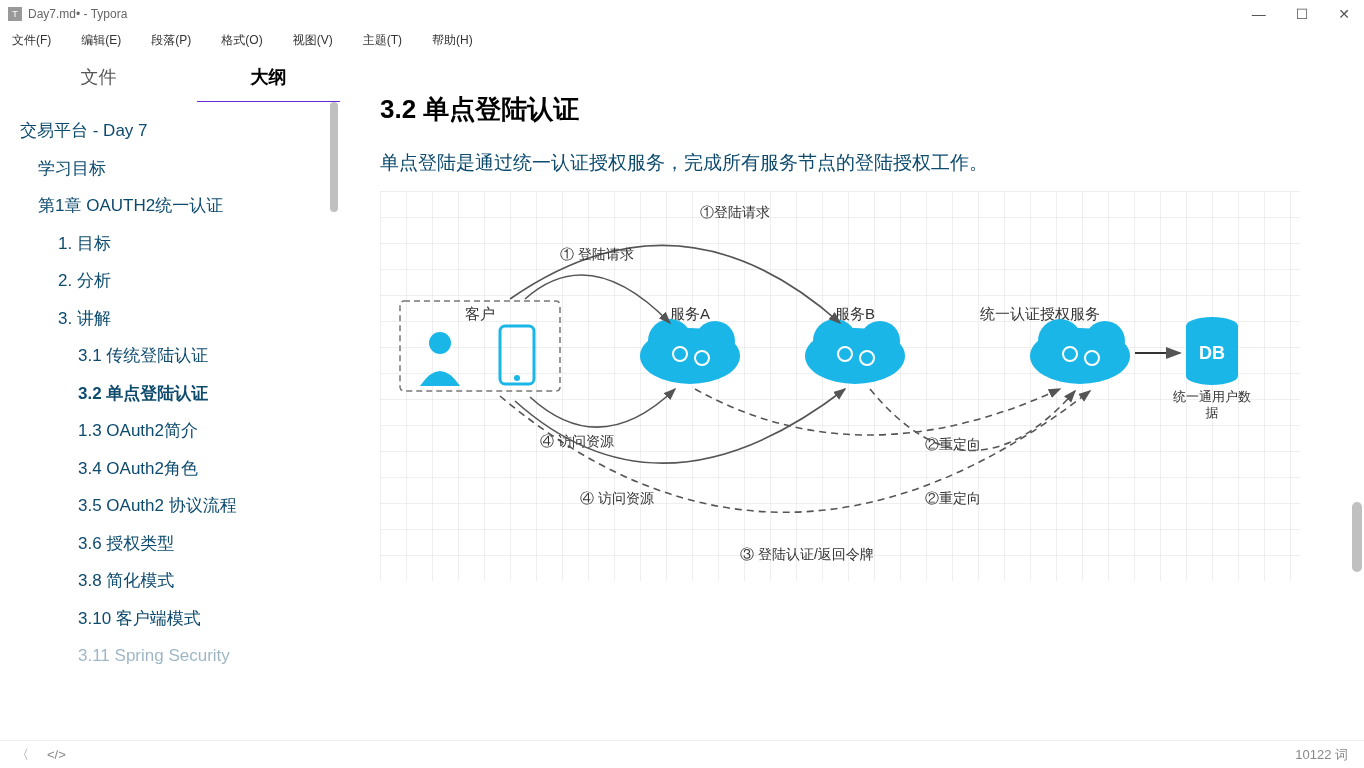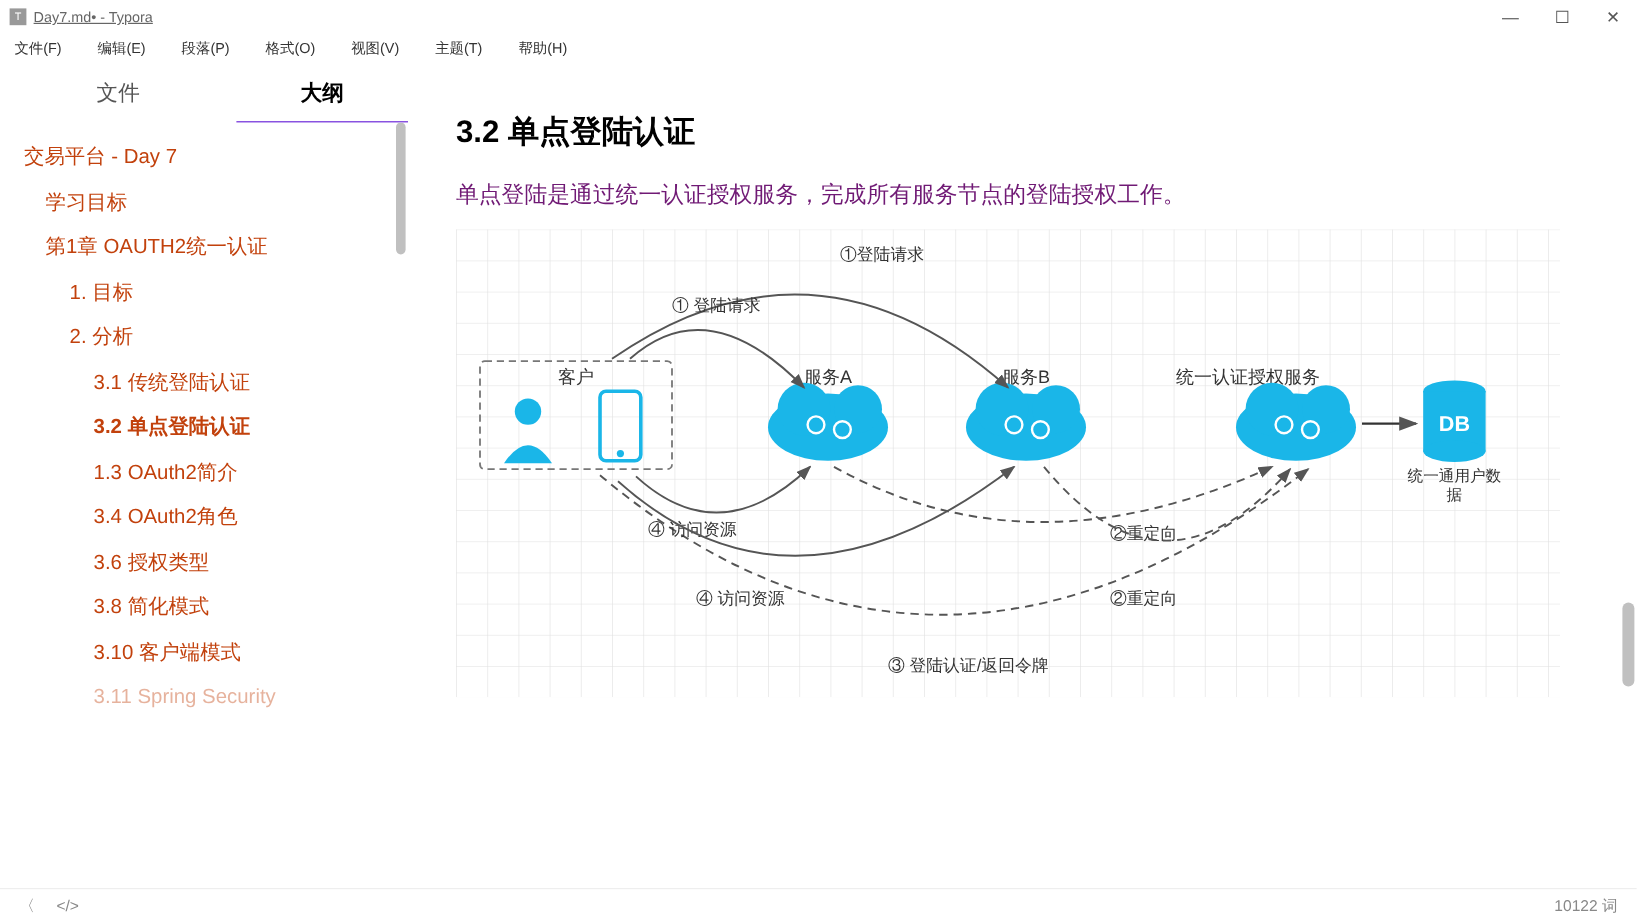--- a/index.html
+++ b/index.html
@@ -1,40 +1,40 @@
 <!DOCTYPE html>
 <html><head>
 <meta charset="utf-8">
 <style>
 * { margin: 0; padding: 0; box-sizing: border-box; }
 body { font-family: "Microsoft YaHei", "Segoe UI", sans-serif; font-size: 14px; background: #fff; overflow: hidden; }
 .titlebar { height: 28px; background: #fff; display: flex; align-items: center; padding: 0 8px; color: #666; font-size: 12px; }
 .titlebar-icon { width: 14px; height: 14px; background: #999; margin-right: 6px; display: inline-flex; align-items: center; justify-content: center; color: #fff; font-size: 9px; }
-.titlebar-title { flex: 1; text-decoration: underline; }
+.titlebar-title { flex: 1; }
 .titlebar-controls { display: flex; gap: 18px; color: #555; }
 .titlebar-controls span { cursor: pointer; font-size: 14px; padding: 0 6px;}
 .menubar { height: 24px; display: flex; align-items: center; padding: 0 6px; font-size: 12px; color: #333; gap: 18px;}
 .menubar-item { padding: 2px 6px; cursor: pointer; }
 .app-body { display: flex; height: calc(768px - 28px - 24px - 28px); }
 .sidebar { width: 340px; background: #fff; display: flex; flex-direction: column; border-right: none; position: relative;}
 .sidebar-tabs { display: flex; height: 50px; align-items: center; }
 .sidebar-tab { flex: 1; text-align: center; font-size: 18px; padding: 12px 0; color: #555; cursor: pointer; margin-left: 27px; }
 .sidebar-tab.active { font-weight: bold; color: #000; border-bottom: 1px solid #6d28d9; }
-.outline { flex: 1; overflow-y: auto; padding: 10px 0 10px 14px; font-size: 17px; color: #c2410c; position: relative;}
+.outline { flex: 1; overflow-y: auto; padding: 10px 0 10px 14px; font-size: 17px; color: #0c4a6e; position: relative;}
 .outline-scrollbar { position: absolute; right: 2px; top: 0; width: 8px; height: 110px; background: #c0c0c0; border-radius: 4px;}
 .outline-item { padding: 6px 0; cursor: pointer; line-height: 1.5; white-space: nowrap;}
 .outline-item.l0 { padding-left: 6px; }
 .outline-item.l1 { padding-left: 24px; }
 .outline-item.l2 { padding-left: 44px; }
 .outline-item.l3 { padding-left: 64px; }
 .outline-item.active { font-weight: bold; }
 .content { flex: 1; overflow-y: auto; padding: 20px 30px 10px 40px; position: relative;}
 .content-scrollbar { position: absolute; right: 2px; top: 450px; width: 10px; height: 70px; background: #c0c0c0; border-radius: 5px;}
 .content h2 { font-size: 26px; font-weight: bold; margin: 20px 0 18px 0; }
-.content p { font-size: 19px; line-height: 1.9; margin: 10px 0; color: #701a75;}
+.content p { font-size: 19px; line-height: 1.9; margin: 10px 0; color: #0c4a6e;}
 .diagram { width: 920px; height: 390px; margin: 10px 0; position: relative;}
 .statusbar { height: 28px; display: flex; align-items: center; padding: 0 16px; font-size: 13px; color: #888; border-top: 1px solid #eee;}
 .statusbar-left { display: flex; gap: 18px; align-items: center;}
 .statusbar-right { margin-left: auto; }
 </style>
 </head>
 <body>
 
 <div class="titlebar">
   <span class="titlebar-icon">T</span>
@@ -62,24 +62,26 @@
       <div class="sidebar-tab">文件</div>
       <div class="sidebar-tab active">大纲</div>
     </div>
     <div class="outline">
       <div class="outline-scrollbar"></div>
       <div class="outline-item l0">交易平台 - Day 7</div>
       <div class="outline-item l1">学习目标</div>
       <div class="outline-item l1">第1章 OAUTH2统一认证</div>
       <div class="outline-item l2">1. 目标</div>
       <div class="outline-item l2">2. 分析</div>
+      <div class="outline-item l2">3. 讲解</div>
       <div class="outline-item l3">3.1 传统登陆认证</div>
       <div class="outline-item l3 active">3.2 单点登陆认证</div>
       <div class="outline-item l3">1.3 OAuth2简介</div>
       <div class="outline-item l3">3.4 OAuth2角色</div>
+      <div class="outline-item l3">3.5 OAuth2 协议流程</div>
       <div class="outline-item l3">3.6 授权类型</div>
       <div class="outline-item l3">3.8 简化模式</div>
       <div class="outline-item l3">3.10 客户端模式</div>
       <div class="outline-item l3" style="opacity:.4">3.11 Spring Security</div>
     </div>
   </div>
 
   <div class="content">
     <div class="content-scrollbar"></div>
     <h2>3.2 单点登陆认证</h2>

